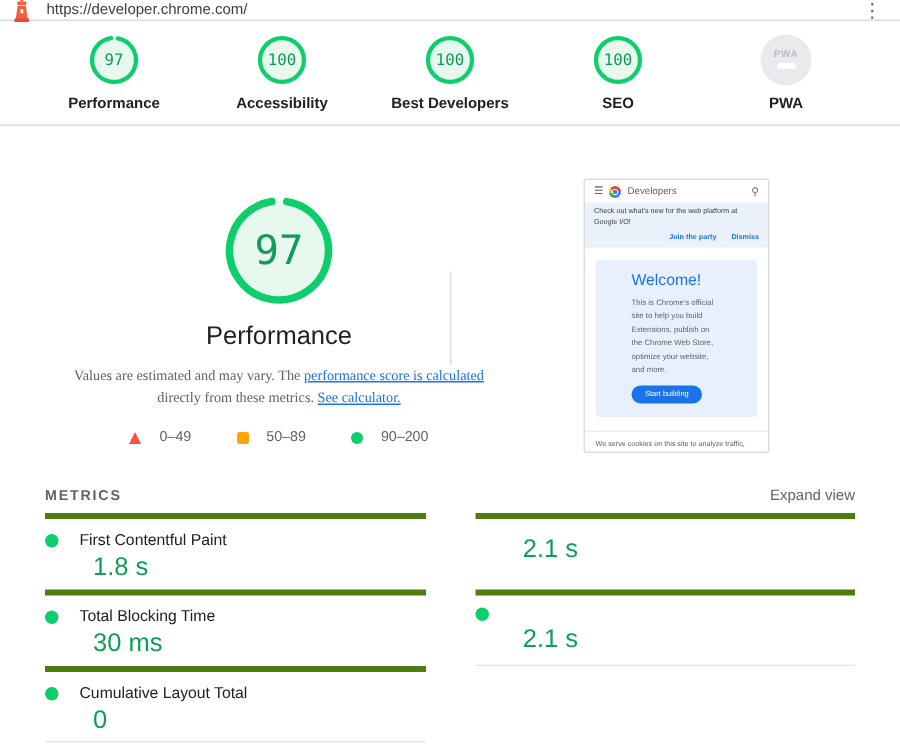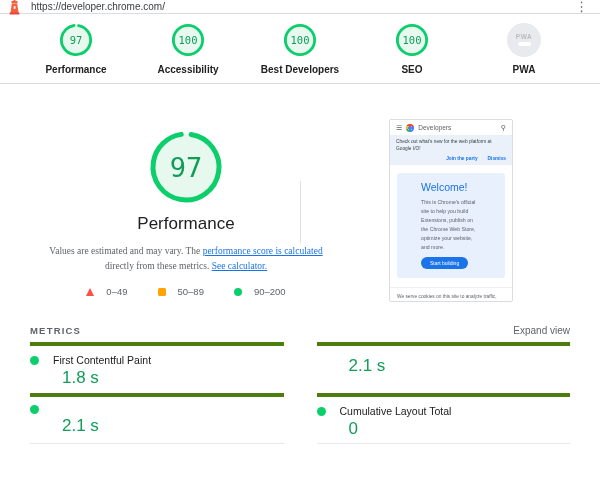--- a/index.html
+++ b/index.html
@@ -226,20 +226,27 @@
         <span class="metric-name">First Contentful Paint</span>
       </div>
       <div class="metric-value">1.8 s</div>
     </div>
 
     <div class="metric">
       <div class="metric-value">2.1 s</div>
     </div>
 
 
+    <div class="metric">
+      <div class="metric-name-row">
+        <span class="m-dot"></span>
+        <span class="metric-name">Total Blocking Time</span>
+      </div>
+      <div class="metric-value">30 ms</div>
+    </div>
 
     <div class="metric last">
       <div class="metric-name-row">
         <span class="m-dot"></span>
       </div>
       <div class="metric-value">2.1 s</div>
     </div>
 
     <div class="metric last">
       <div class="metric-name-row">

